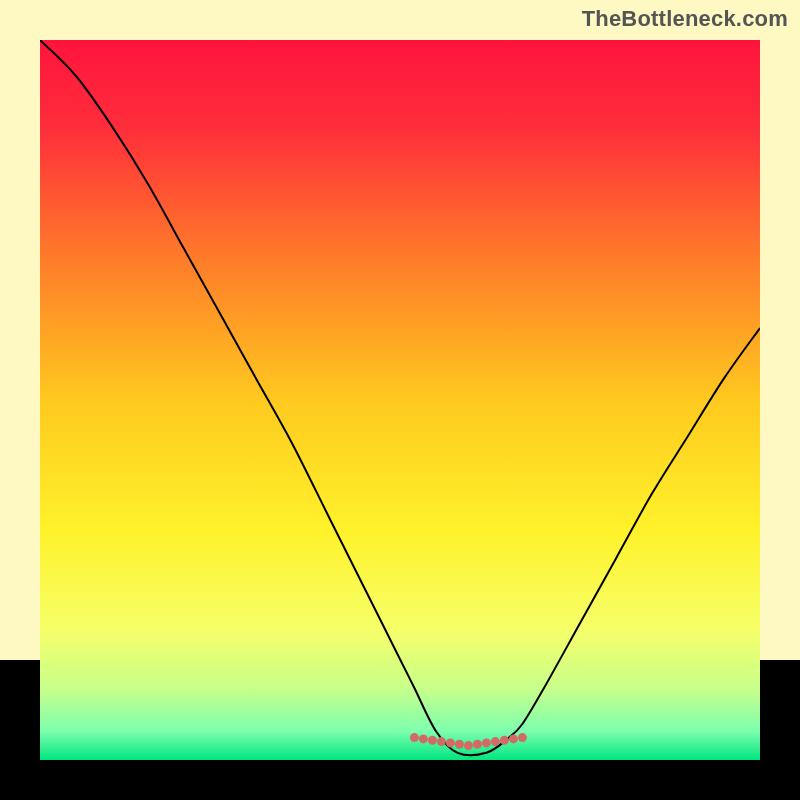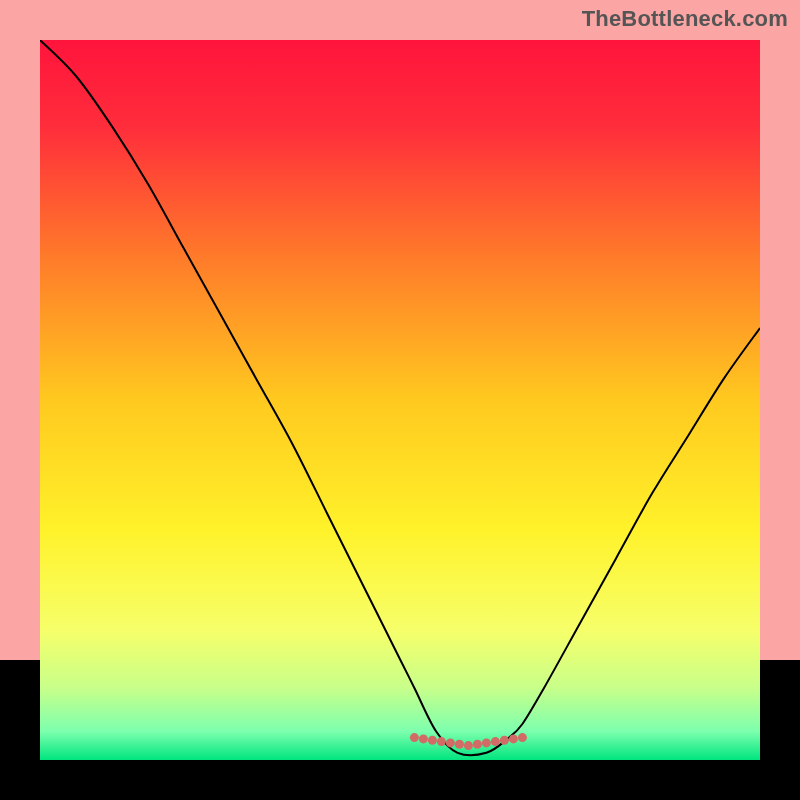--- a/index.html
+++ b/index.html
@@ -8,21 +8,21 @@
     width: 800px;
     height: 800px;
     background: #000;
     overflow: hidden;
     font-family: Arial, Helvetica, sans-serif;
   }
   .frame {
     position: relative;
     width: 800px;
     height: 660px;
-    background: #fca5a5;
+    background: #fef9c3;
   }
   .watermark {
     position: absolute;
     top: 6px;
     right: 12px;
     color: #555;
     font-size: 22px;
     font-weight: 600;
     letter-spacing: 0.2px;
     z-index: 5;

